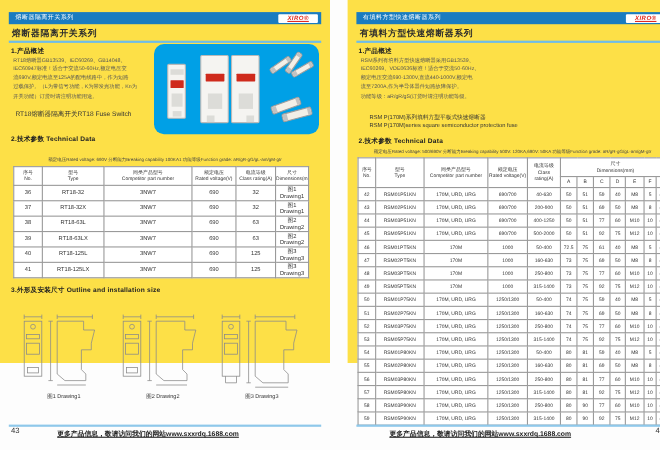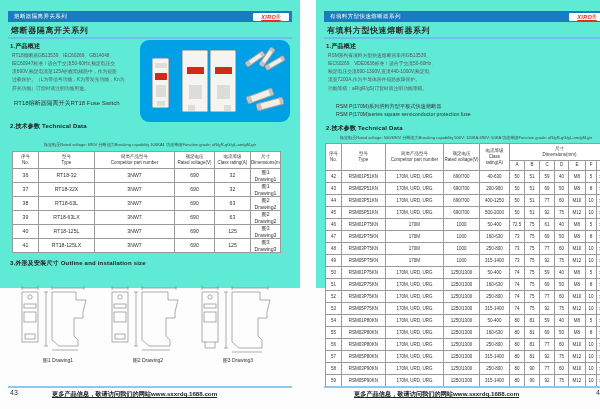--- a/index.html
+++ b/index.html
@@ -1,18 +1,18 @@
 <!DOCTYPE html>
 <html><head>
 <meta charset="utf-8">
 <style>
   * { margin:0; padding:0; box-sizing:border-box; }
   html,body { width:600px; height:409px; }
   body { font-family:"Liberation Sans", sans-serif; background:#fdfdfd; position:relative; overflow:hidden; }
-  .page { position:absolute; top:0; width:300px; height:288px; background:#5eead4; }
+  .page { position:absolute; top:0; width:300px; height:330px; background:#fde047; }
   #pageL { left:0; } #pageR { left:316px; }
 
   .hbar { position:absolute; left:8px; top:11px; width:284px; height:11px; background:#1a7cc0; color:#fff;
           font-size:5.5px; line-height:11px; padding-left:6px; letter-spacing:0.4px; }
   .logo { position:absolute; right:3px; top:1.5px; width:36px; height:8px; background:#fff; color:#e02b20;
           font-size:5.5px; font-weight:bold; font-style:italic; text-align:center; line-height:8px;
           text-decoration:underline; border-radius:1px; }
 
   .ptitle { position:absolute; left:11px; top:25px; font-size:8px; font-weight:bold; color:#2d2d2d; letter-spacing:0.6px; }
   .tline  { position:absolute; left:8px; top:37px; width:284px; height:2px; background:#6fbde8; }

